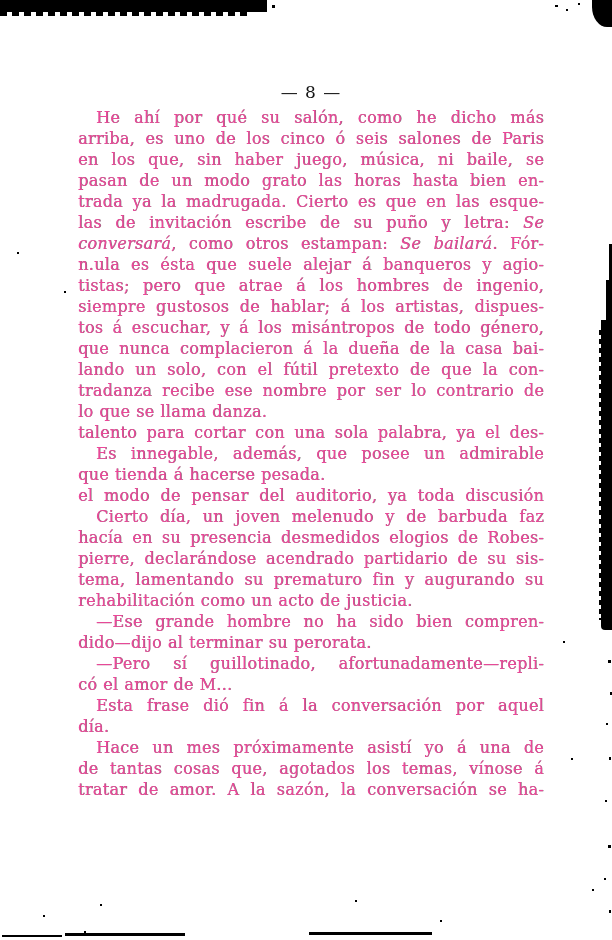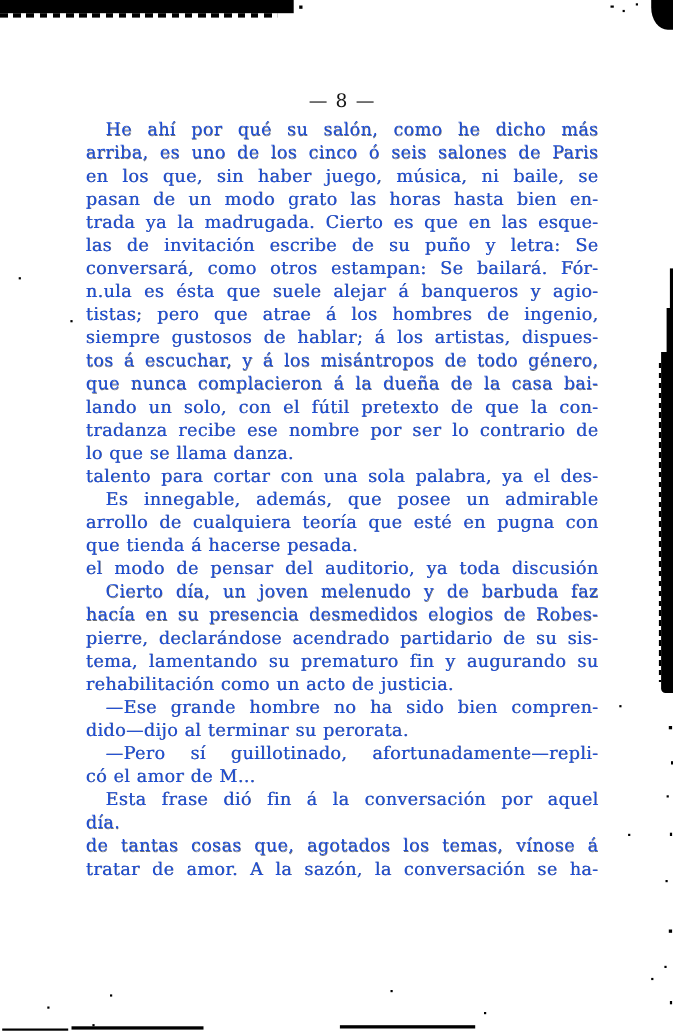--- a/index.html
+++ b/index.html
@@ -24,33 +24,33 @@
     letter-spacing: 1px;
     color: #151515;
   }
   .textblock {
     position: absolute;
     top: 107px; left: 78px; width: 466px;
     font-size: 16px;
     line-height: 21px;
     letter-spacing: 0.3px;
     word-spacing: 0.5px;
-    color: #1d4ed8;
+    color: #ec4899;
     text-shadow: 0.4px 0.2px 0 rgba(0,0,0,0.55);
   }
   .line {
     height: 21px;
     overflow: hidden;
     text-align: justify;
     text-align-last: justify;
     white-space: normal;
   }
   .line.ind { text-indent: 18px; }
   .line.last { text-align-last: left; }
-  .it { }
+  .it { font-style: italic; }
 
   
   .artifact { position: absolute; background: #000; }
   .top-bar { left: 0; top: 0; width: 267px; height: 12px; }
   .top-bar-fray {
     left: 0; top: 12px; width: 252px; height: 4px;
     background: repeating-linear-gradient(90deg, #000 0 7px, transparent 7px 12px);
   }
   .corner-blob {
     right: 0; top: 0; width: 20px; height: 27px;
@@ -96,34 +96,34 @@
       <div class="line"><span>n.ula es ésta que suele alejar á banqueros y agio-</span></div>
       <div class="line"><span>tistas; pero que atrae á los hombres de ingenio,</span></div>
       <div class="line"><span>siempre gustosos de hablar; á los artistas, dispues-</span></div>
       <div class="line"><span>tos á escuchar, y á los misántropos de todo género,</span></div>
       <div class="line"><span>que nunca complacieron á la dueña de la casa bai-</span></div>
       <div class="line"><span>lando un solo, con el fútil pretexto de que la con-</span></div>
       <div class="line"><span>tradanza recibe ese nombre por ser lo contrario de</span></div>
       <div class="line last"><span>lo que se llama danza.</span></div>
       <div class="line"><span>talento para cortar con una sola palabra, ya el des-</span></div>
       <div class="line ind"><span>Es innegable, además, que posee un admirable</span></div>
-      <div class="line"><span>arrollo de cualquiera teoría que esté en pugna con</span></div>
       <div class="line last"><span>que tienda á hacerse pesada.</span></div>
       <div class="line"><span>el modo de pensar del auditorio, ya toda discusión</span></div>
       <div class="line ind"><span>Cierto día, un joven melenudo y de barbuda faz</span></div>
       <div class="line"><span>hacía en su presencia desmedidos elogios de Robes-</span></div>
       <div class="line"><span>pierre, declarándose acendrado partidario de su sis-</span></div>
       <div class="line"><span>tema, lamentando su prematuro fin y augurando su</span></div>
       <div class="line last"><span>rehabilitación como un acto de justicia.</span></div>
       <div class="line ind"><span>—Ese grande hombre no ha sido bien compren-</span></div>
       <div class="line last"><span>dido—dijo al terminar su perorata.</span></div>
       <div class="line ind"><span>—Pero sí guillotinado, afortunadamente—repli-</span></div>
       <div class="line last"><span>có el amor de M...</span></div>
       <div class="line ind"><span>Esta frase dió fin á la conversación por aquel</span></div>
       <div class="line last"><span>día.</span></div>
+      <div class="line ind"><span>Hace un mes próximamente asistí yo á una de</span></div>
       <div class="line"><span>de tantas cosas que, agotados los temas, vínose á</span></div>
       <div class="line"><span>tratar de amor. A la sazón, la conversación se ha-</span></div>
     </div>
 
 <div class="speck" style="left: 17px; top: 252px; width: 2px; height: 2px;"></div>
     <div class="speck" style="left: 64px; top: 291px; width: 2px; height: 2px;"></div>
     <div class="speck" style="left: 272px; top: 5px; width: 3px; height: 3px;"></div>
     <div class="speck" style="left: 555px; top: 5px; width: 3px; height: 2px;"></div>
     <div class="speck" style="left: 566px; top: 9px; width: 2px; height: 2px;"></div>
     <div class="speck" style="left: 578px; top: 3px; width: 2px; height: 2px;"></div>

